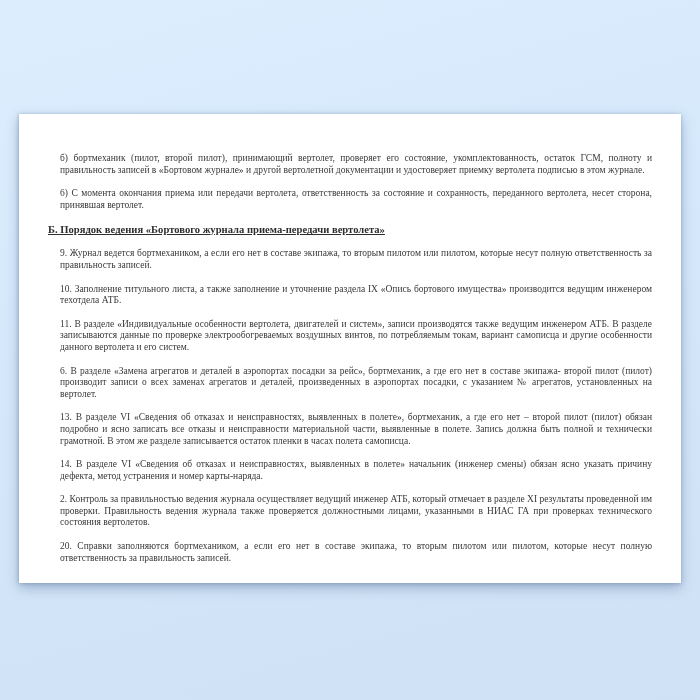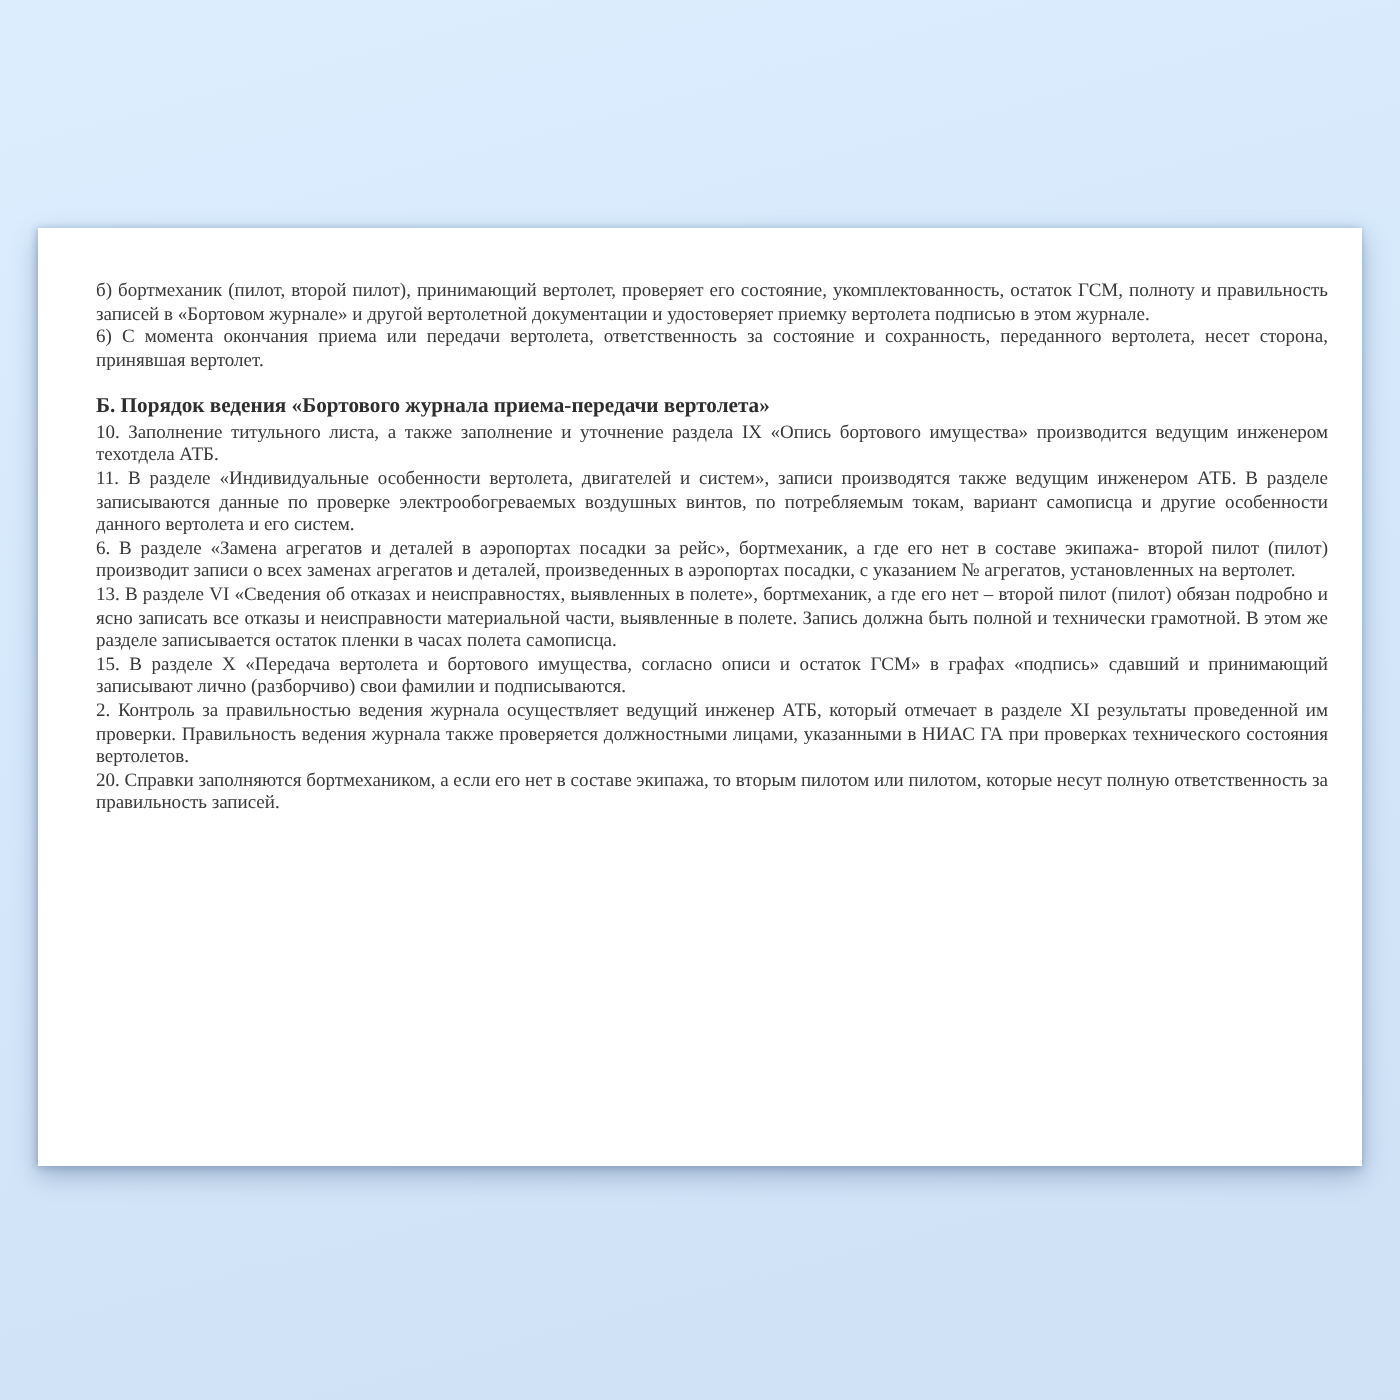--- a/index.html
+++ b/index.html
@@ -32,47 +32,49 @@
   }
   .paper-content {
     position: absolute;
     left: 29px;
     top: 27px;
     right: 17px;
     bottom: 0;
     overflow: hidden;
   }
   .paper-content p.body {
-    margin: 0;
+    margin: 12px;
     font-size: 9.5px;
     line-height: 11.6px;
     color: #383838;
     text-align: justify;
     text-justify: inter-word;
   }
   .paper-content h2.heading {
     margin: 10px 0 1.5px 0;
     font-size: 10.6px;
     line-height: 13px;
     font-weight: bold;
     color: #2e2e2e;
     text-align: left;
+    text-decoration: underline;
   }
 </style>
 </head>
 <body>
 
 <div class="stage">
   <div class="paper">
     <div class="paper-content" id="doc-content">
         <p class="body">б) бортмеханик (пилот, второй пилот), принимающий вертолет, проверяет его состояние, укомплектованность, остаток ГСМ, полноту и правильность записей в «Бортовом журнале» и другой вертолетной документации и удостоверяет приемку вертолета подписью в этом журнале.</p>
         <p class="body">6) С момента окончания приема или передачи вертолета, ответственность за состояние и сохранность, переданного вертолета, несет сторона, принявшая вертолет.</p>
         <h2 class="heading">Б. Порядок ведения «Бортового журнала приема-передачи вертолета»</h2>
+        <p class="body">9. Журнал ведется бортмехаником, а если его нет в составе экипажа, то вторым пилотом или пилотом, которые несут полную ответственность за правильность записей.</p>
         <p class="body">10. Заполнение титульного листа, а также заполнение и уточнение раздела IX «Опись бортового имущества» производится ведущим инженером техотдела АТБ.</p>
         <p class="body">11. В разделе «Индивидуальные особенности вертолета, двигателей и систем», записи производятся также ведущим инженером АТБ. В разделе записываются данные по проверке электрообогреваемых воздушных винтов, по потребляемым токам, вариант самописца и другие особенности данного вертолета и его систем.</p>
         <p class="body">6. В разделе «Замена агрегатов и деталей в аэропортах посадки за рейс», бортмеханик, а где его нет в составе экипажа- второй пилот (пилот) производит записи о всех заменах агрегатов и деталей, произведенных в аэропортах посадки, с указанием № агрегатов, установленных на вертолет.</p>
         <p class="body">13. В разделе VI «Сведения об отказах и неисправностях, выявленных в полете», бортмеханик, а где его нет – второй пилот (пилот) обязан подробно и ясно записать все отказы и неисправности материальной части, выявленные в полете. Запись должна быть полной и технически грамотной. В этом же разделе записывается остаток пленки в часах полета самописца.</p>
-        <p class="body">15. В разделе X «Передача вертолета и бортового имущества, согласно описи и остаток ГСМ» в графах «подпись» сдавший и принимающий записывают лично (разборчиво) свои фамилии и подписываются.</p>
+        <p class="body">14. В разделе VI «Сведения об отказах и неисправностях, выявленных в полете» начальник (инженер смены) обязан ясно указать причину дефекта, метод устранения и номер карты-наряда.</p>
         <p class="body">2. Контроль за правильностью ведения журнала осуществляет ведущий инженер АТБ, который отмечает в разделе XI результаты проведенной им проверки. Правильность ведения журнала также проверяется должностными лицами, указанными в НИАС ГА при проверках технического состояния вертолетов.</p>
         <p class="body">20. Справки заполняются бортмехаником, а если его нет в составе экипажа, то вторым пилотом или пилотом, которые несут полную ответственность за правильность записей.</p>
       </div>
   </div>
 </div>
 
 </body></html>

